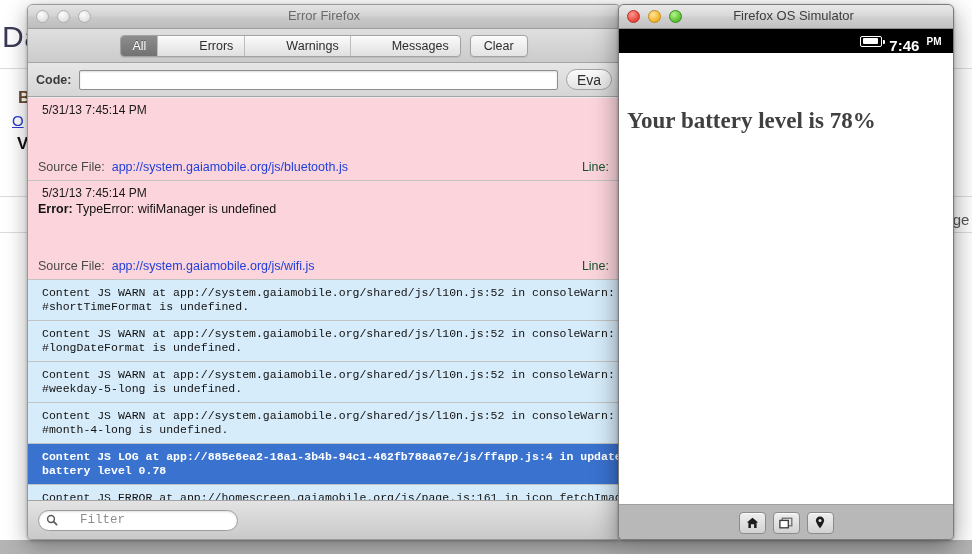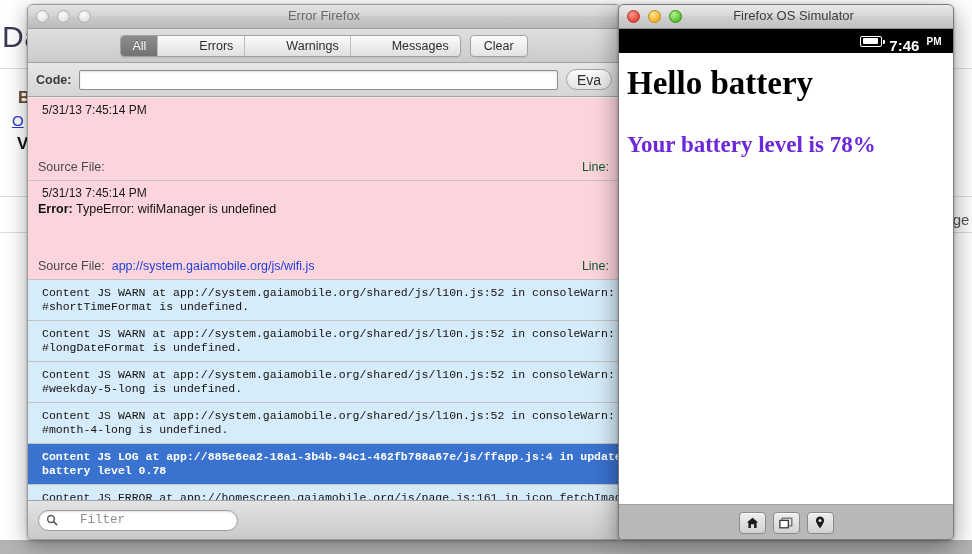--- a/index.html
+++ b/index.html
@@ -210,21 +210,21 @@
 
   .sim-content {
     height:451px; background:#fff; padding:12px 0 0 8px; overflow:hidden;
   }
   .app-h1 {
     font-family:"Liberation Serif","DejaVu Serif",serif;
     font-size:33px; font-weight:bold; color:#000; line-height:1.15;
   }
   .app-p {
     font-family:"Liberation Serif","DejaVu Serif",serif;
-    font-size:23px; font-weight:bold; color:#6d28d9; margin-top:29px;
+    font-size:23px; font-weight:bold; color:#404040; margin-top:43px;
   }
   .sim-buttonbar {
     height:36px; background:#b8b8b8;
     display:flex; align-items:center; justify-content:center; gap:7px;
     border-top:1px solid #a0a0a0;
   }
   .sim-btn {
     width:27px; height:22px; border:1px solid #8b8b8b; border-radius:4px;
     background:linear-gradient(to bottom,#efefef,#d2d2d2);
     display:flex; align-items:center; justify-content:center;
@@ -273,20 +273,21 @@
     <input class="code-input" type="text" value="" style="">
     <div class="btn-eval">Eva</div>
   </div>
 
   <div class="ec-list">
 
     <div class="row error">
       <div class="ts">5/31/13 7:45:14 PM</div>
       <div class="src-line src-line-wrap">
         <span class="src-label">Source File:</span>
+        <span class="src-url">app://system.gaiamobile.org/js/bluetooth.js</span>
         <span class="line-label">Line:</span>
       </div>
     </div>
 
     <div class="row error">
       <div class="ts">5/31/13 7:45:14 PM</div>
       <div class="err-line">
         <b>Error:</b>
         <span>TypeError: wifiManager is undefined</span>
       </div>
@@ -355,21 +356,20 @@
 
   <div class="sim-statusbar">
     <div class="batt">
       <div class="batt-fill" id="batt-fill" style="width: 14.8px;"></div>
     </div>
     <div class="sim-time">7:46</div>
     <div class="sim-ampm">PM</div>
   </div>
 
   <div class="sim-content">
-    <div class="app-h1">Hello battery</div>
     <div class="app-p">Your battery level is 78%</div>
   </div>
 
   <div class="sim-buttonbar">
     <div class="sim-btn">
       <svg width="13" height="12" viewBox="0 0 13 12">
         <path d="M6.5 0.8 L0.8 5.6 L2.4 5.6 L2.4 11 L4.9 11 L4.9 7.3 L8.1 7.3 L8.1 11 L10.6 11 L10.6 5.6 L12.2 5.6 Z" fill="#1c1c1c"></path>
       </svg>
     </div>
     <div class="sim-btn">

